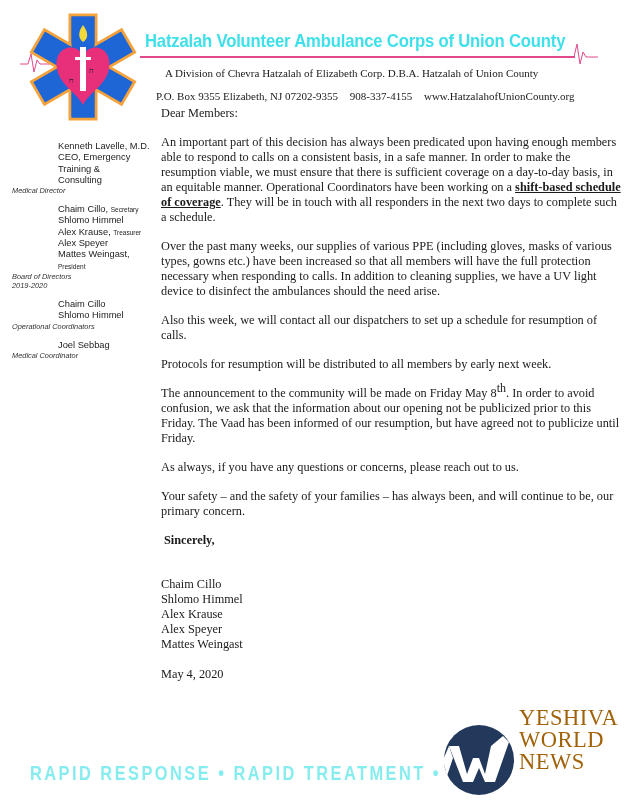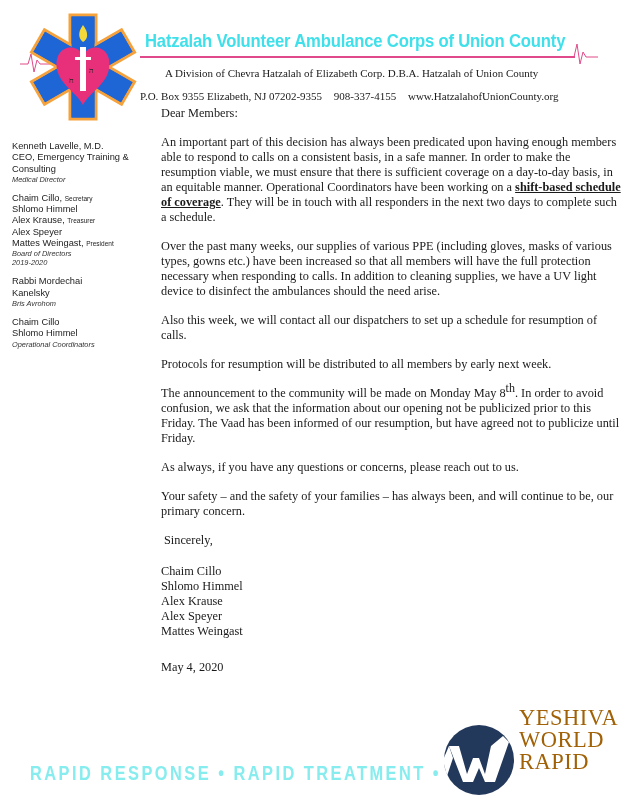--- a/index.html
+++ b/index.html
@@ -5,40 +5,40 @@
   html, body { margin: 0; padding: 0; background: #ffffff; }
   body { width: 638px; height: 800px; position: relative; overflow: hidden; font-family: "Liberation Serif", serif; color: #1a1a1a; }
 
   
   .logo { position: absolute; left: 28px; top: 12px; width: 110px; height: 110px; }
   .ekg-left { position: absolute; left: 20px; top: 40px; width: 40px; height: 40px; }
   .org-title { position: absolute; left: 145px; top: 30px; font-family: "Liberation Sans", sans-serif; font-weight: bold; font-size: 18.5px; color: #3fe0ea; letter-spacing: -0.2px; transform: scaleX(0.9); transform-origin: left center; white-space: nowrap; }
   .title-rule { position: absolute; left: 140px; top: 56px; width: 435px; height: 2px; background: #e04a8a; }
   .ekg-right { position: absolute; left: 568px; top: 34px; width: 40px; height: 32px; }
   .division { position: absolute; left: 165px; top: 67px; font-size: 11px; white-space: nowrap; }
-  .address { position: absolute; left: 140px; top: 90px; font-size: 11px; white-space: nowrap; }
+  .address { position: absolute; left: 156px; top: 90px; font-size: 11px; white-space: nowrap; }
   .address span { margin-right: 9px; }
 
   
   .sidebar { position: absolute; left: 12px; top: 141px; width: 145px; font-family: "Liberation Sans", sans-serif; font-size: 9.3px; line-height: 11.3px; color: #222; }
   .sb-group { margin-bottom: 9px; }
-  .sb-name { display: block; }
+  .sb-name { display: block; margin-left: 46px; }
   .sb-role-inline { font-size: 6.5px; }
   .sb-caption { display: block; font-style: italic; font-size: 7.4px; line-height: 9px; color: #333; }
   .sb-indent { display: block; padding-left: 18px; font-size: 6.5px; line-height: 8px; }
 
   
   .letter { position: absolute; left: 161px; top: 106px; width: 460px; font-size: 12.3px; line-height: 15px; }
   .letter p { margin: 0 0 14px 0; }
   .letter .u { font-weight: bold; text-decoration: underline; }
   .letter sup { font-size: 12px; line-height: 0; }
   .sign-block { margin-top: 0; }
-  .sign-block .closing { padding-left: 3px; margin-bottom: 16px; }
+  .sign-block .closing { padding-left: 3px; margin-bottom: 29px; font-weight: bold; }
   .sign-block .names div { line-height: 15px; }
-  .date { margin-top: 21px; }
+  .date { margin-top: 15px; }
 
   
   .tagline { position: absolute; left: 30px; top: 762px; font-family: "Liberation Sans", sans-serif; font-weight: bold; font-size: 20px; letter-spacing: 3px; color: #86ecee; white-space: nowrap; transform: scaleX(0.82); transform-origin: left center; }
   .ywn-logo { position: absolute; left: 443px; top: 724px; width: 72px; height: 72px; }
   .ywn-text { position: absolute; left: 519px; top: 707px; font-family: "Liberation Serif", serif; font-size: 22.5px; line-height: 22px; color: #a16207; letter-spacing: 0.5px; }
   .ywn-text div { display: block; }
 </style>
 </head>
 <body>
 
@@ -88,38 +88,37 @@
   <div class="sb-group">
     <span class="sb-name"><span>Chaim Cillo,</span> <span class="sb-role-inline">Secretary</span></span>
     <span class="sb-name">Shlomo Himmel</span>
     <span class="sb-name"><span>Alex Krause,</span> <span class="sb-role-inline">Treasurer</span></span>
     <span class="sb-name">Alex Speyer</span>
     <span class="sb-name"><span>Mattes Weingast,</span> <span class="sb-role-inline">President</span></span>
     <span class="sb-caption">Board of Directors</span>
     <span class="sb-caption">2019-2020</span>
   </div>
   <div class="sb-group">
-    <span class="sb-name">Rabbi Mordechai</span>
-    <span class="sb-name">Kanelsky</span>
-    <span class="sb-caption">Bris Avrohom</span>
-  </div>
-  <div class="sb-group">
     <span class="sb-name">Chaim Cillo</span>
     <span class="sb-name">Shlomo Himmel</span>
     <span class="sb-caption">Operational Coordinators</span>
+  </div>
+  <div class="sb-group">
+    <span class="sb-name">Joel Sebbag</span>
+    <span class="sb-caption">Medical Coordinator</span>
   </div>
 </div>
 
 <div class="letter">
   <p>Dear Members:</p>
   <p><span>An important part of this decision has always been predicated upon having enough members able to respond to calls on a consistent basis, in a safe manner. In order to make the resumption viable, we must ensure that there is sufficient coverage on a day-to-day basis, in an equitable manner. Operational Coordinators have been working on a </span><span class="u">shift-based schedule of coverage</span><span>. They will be in touch with all responders in the next two days to complete such a schedule.</span></p>
   <p>Over the past many weeks, our supplies of various PPE (including gloves, masks of various types, gowns etc.) have been increased so that all members will have the full protection necessary when responding to calls. In addition to cleaning supplies, we have a UV light device to disinfect the ambulances should the need arise.</p>
   <p>Also this week, we will contact all our dispatchers to set up a schedule for resumption of calls.</p>
   <p>Protocols for resumption will be distributed to all members by early next week.</p>
-  <p><span>The announcement to the community will be made on Monday May 8</span><sup>th</sup><span>. In order to avoid confusion, we ask that the information about our opening not be publicized prior to this Friday. The Vaad has been informed of our resumption, but have agreed not to publicize until Friday.</span></p>
+  <p><span>The announcement to the community will be made on Friday May 8</span><sup>th</sup><span>. In order to avoid confusion, we ask that the information about our opening not be publicized prior to this Friday. The Vaad has been informed of our resumption, but have agreed not to publicize until Friday.</span></p>
   <p>As always, if you have any questions or concerns, please reach out to us.</p>
   <p>Your safety – and the safety of your families – has always been, and will continue to be, our primary concern.</p>
   <div class="sign-block">
     <div class="closing">Sincerely,</div>
     <div class="names">
       <div>Chaim Cillo</div>
       <div>Shlomo Himmel</div>
       <div>Alex Krause</div>
       <div>Alex Speyer</div>
       <div>Mattes Weingast</div>
@@ -131,14 +130,14 @@
 <div class="tagline">RAPID RESPONSE • RAPID TREATMENT •</div>
 
 <svg class="ywn-logo" viewBox="0 0 72 72">
   <circle cx="36" cy="36" r="35" fill="#23395b"></circle>
   <polygon points="6,22 16,22 24,50 30,34 36,34 42,50 48,22 60,12 66,18 52,58 42,58 36,44 30,58 20,58" fill="#ffffff"></polygon>
   <polygon points="0,36 6,22 10,34 4,52" fill="#ffffff"></polygon>
 </svg>
 <div class="ywn-text">
   <div>YESHIVA</div>
   <div>WORLD</div>
-  <div>RAPID</div>
+  <div>NEWS</div>
 </div>
 
 </body></html>

